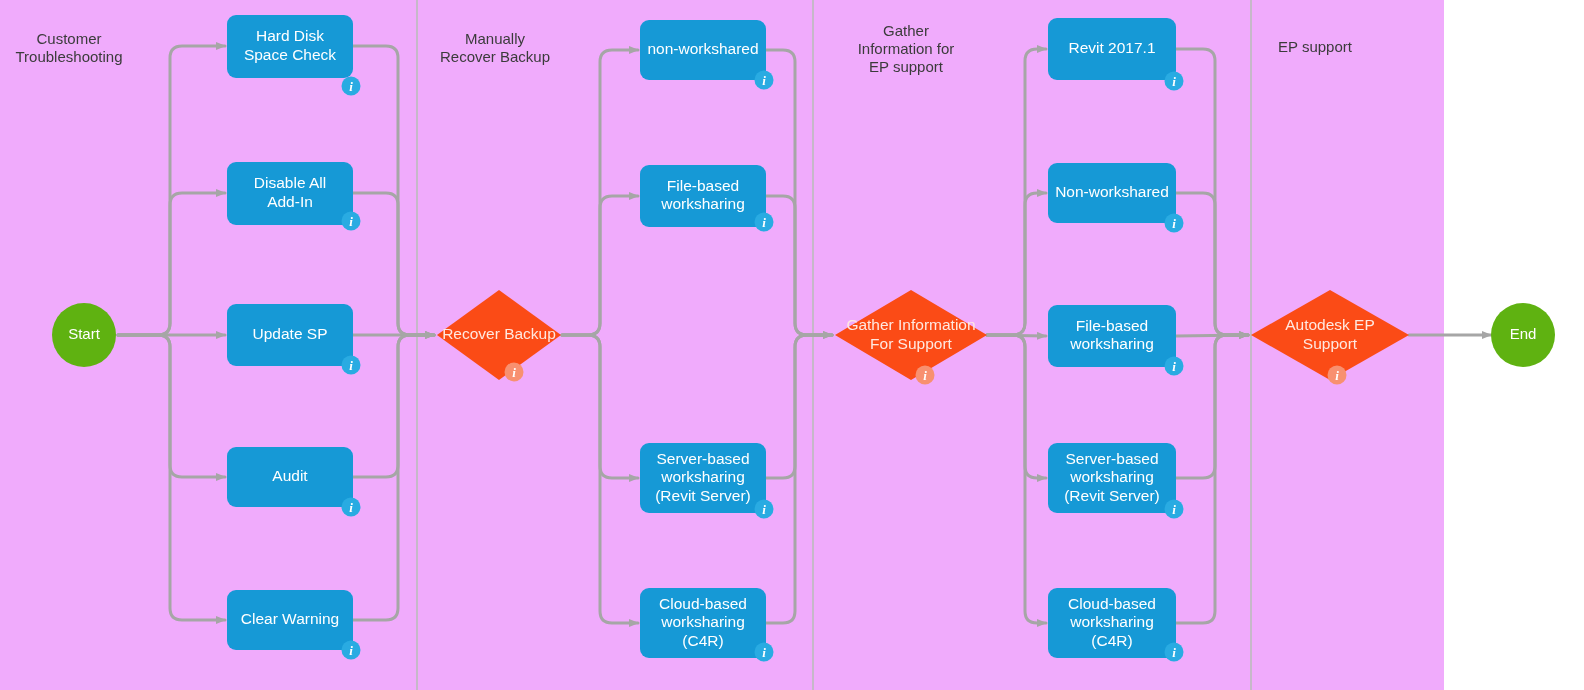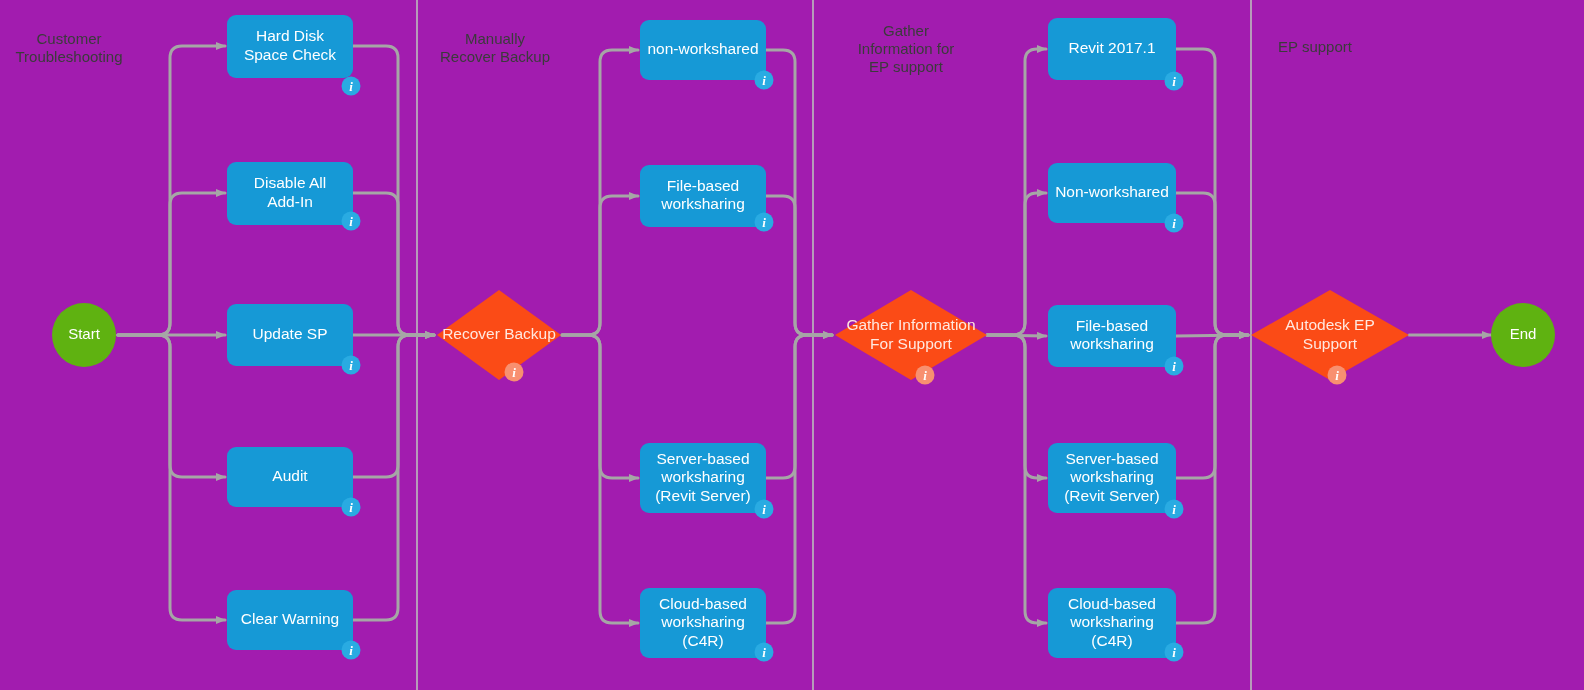--- a/index.html
+++ b/index.html
@@ -9,23 +9,23 @@
     background: #ffffff;
   }
   body {
     font-family: "Liberation Sans", sans-serif;
     width: 1584px;
     height: 690px;
     overflow: hidden;
   }
   #diagram-root {
     position: relative;
-    width: 1584px;
+    width: 1444px;
     height: 690px;
-    background: #a21caf;
+    background: #f0abfc;
   }
   svg.flow {
     position: absolute;
     left: 0;
     top: 0;
     width: 1584px;
     height: 690px;
     display: block;
   }
   .lane-title {

